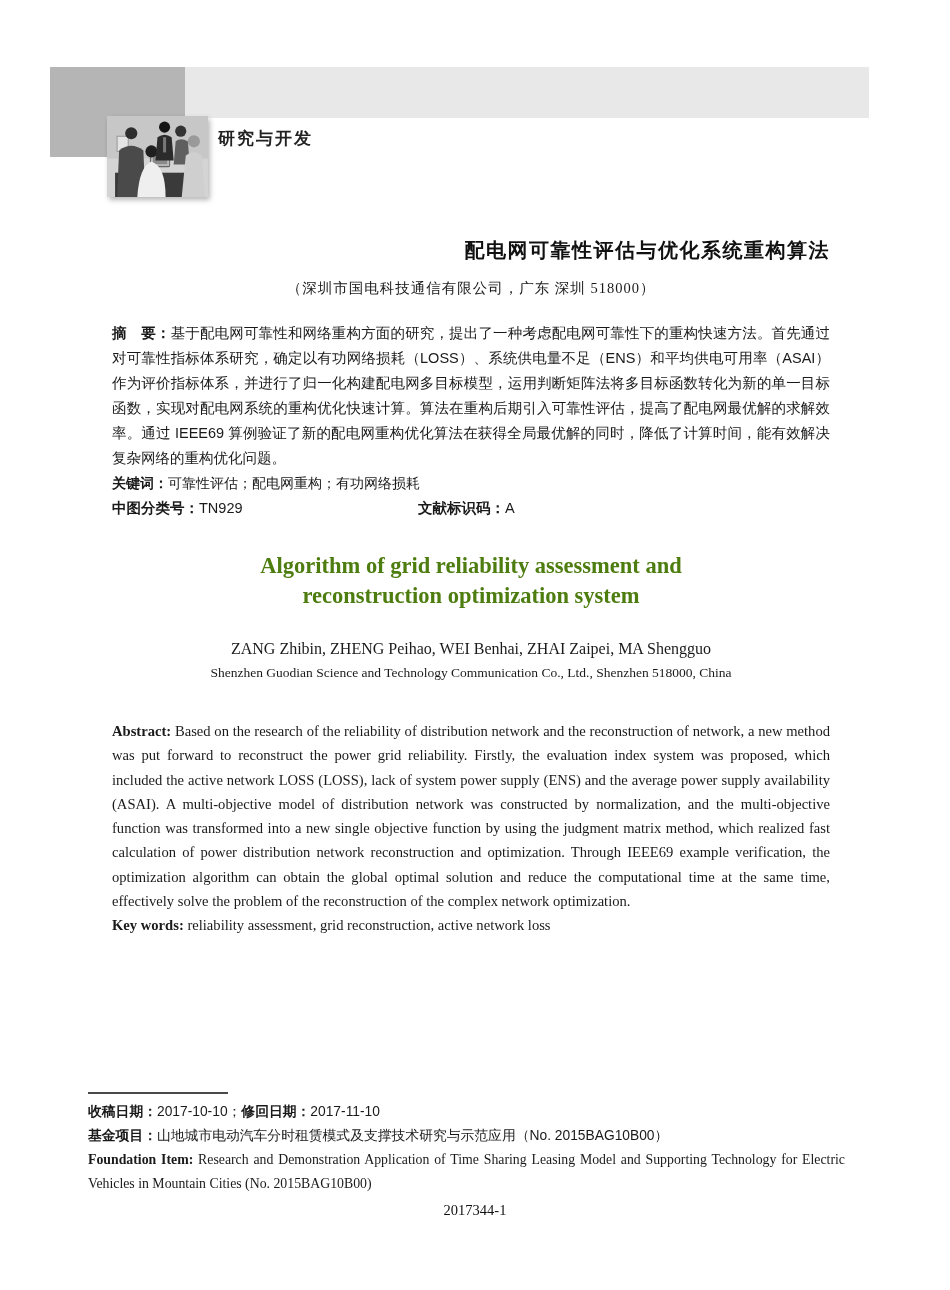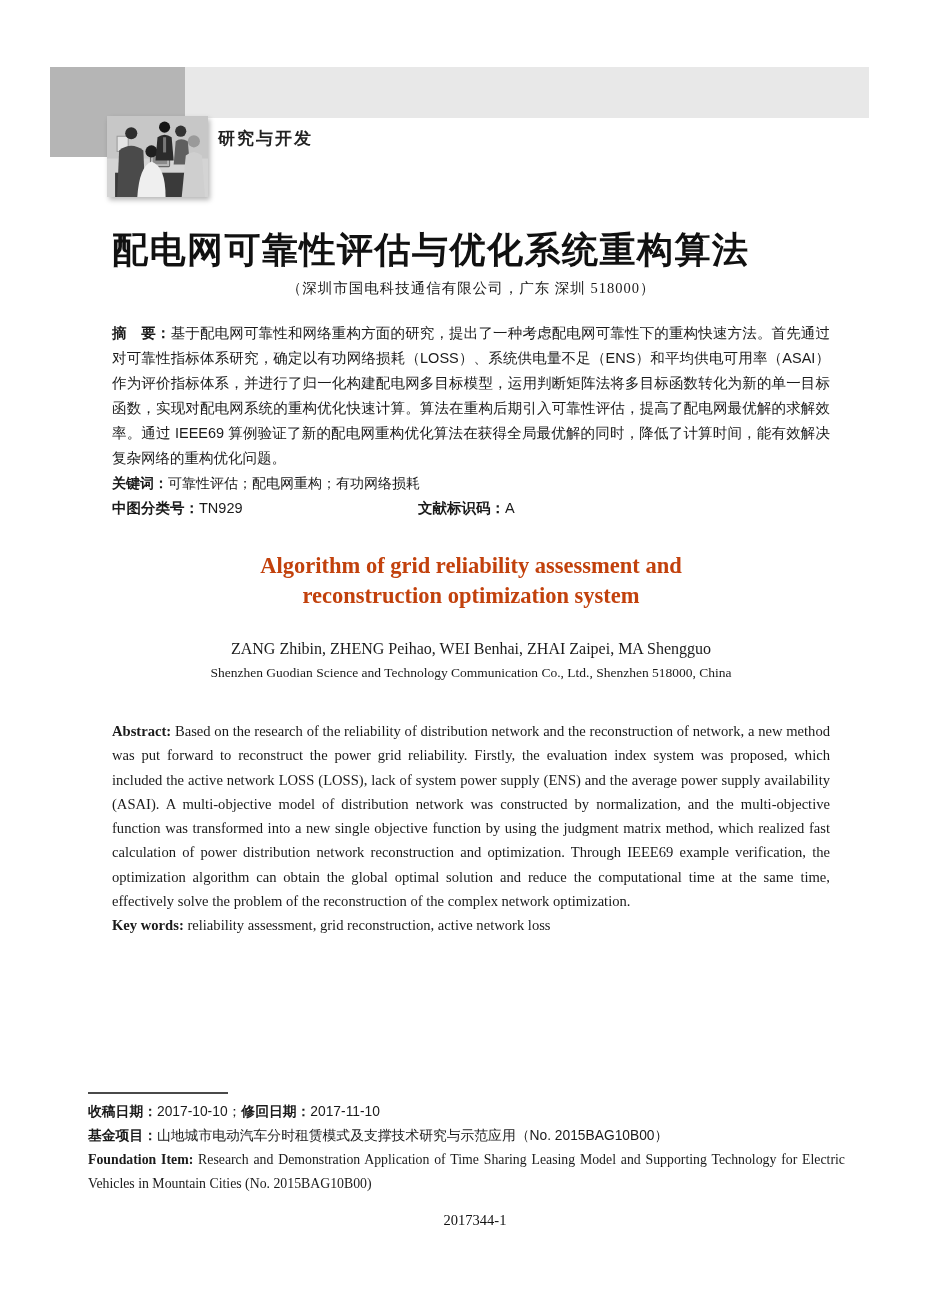--- a/index.html
+++ b/index.html
@@ -22,53 +22,53 @@
     background:#d8d8d8;
   }
   .photo svg { display:block; width:100%; height:100%; }
   .column-label {
     position:absolute; left:218px; top:127px;
     font-size:17px; font-weight:600; letter-spacing:2px; color:#222;
   }
   
   .main { position:absolute; left:112px; top:230px; width:718px; }
   .cn-title {
-    font-size:36px; font-weight:bold; text-align:left; letter-spacing:1.5px;
+    font-size:20px; font-weight:bold; text-align:right; letter-spacing:1.5px;
     line-height:40px; color:#111;
   }
   .cn-authors { margin-top:28px; text-align:center; font-size:17px; letter-spacing:1px; }
   .cn-affiliation {
     margin-top:9px; text-align:center; font-size:14.5px;
     font-family:"Liberation Serif", serif; letter-spacing:1px;
   }
   .cn-abstract { margin-top:23px; font-size:14.5px; line-height:25px; text-align:justify; }
   .cn-line { font-size:14px; line-height:25px; }
   .clc-row { display:flex; font-size:14.5px; line-height:25px; }
   .clc-row .group1 { width:306px; }
   b { font-weight:bold; }
   
   .en-title {
     margin:30px auto 0; max-width:510px;
     font-family:"Liberation Serif", serif;
-    font-size:22.5px; font-weight:bold; text-align:center; line-height:30px; color:#c2410c;
+    font-size:22.5px; font-weight:bold; text-align:center; line-height:30px; color:#4d7c0f;
   }
   .en-authors { margin-top:29px; text-align:center; font-family:"Liberation Serif", serif; font-size:16px; }
   .en-affiliation { margin-top:7px; text-align:center; font-family:"Liberation Serif", serif; font-size:13.5px; }
   .en-abstract {
     margin-top:38px; font-family:"Liberation Serif", serif;
     font-size:14.6px; line-height:24.3px; text-align:justify;
   }
   .en-keywords { font-family:"Liberation Serif", serif; font-size:14.6px; line-height:24.3px; }
   
   .footnote { position:absolute; left:88px; top:1092px; width:757px; font-size:13.8px; line-height:24px; }
   .footnote-rule { width:140px; height:2px; background:#4a4a4a; margin-bottom:6px; }
   .foundation-en { font-family:"Liberation Serif", serif; text-align:justify; }
   .page-number {
     position:absolute; left:0; right:0; top:1202px; text-align:center;
-    font-family:"Liberation Serif", serif; font-size:14.5px; color:#111;margin-top:10px;
+    font-family:"Liberation Serif", serif; font-size:14.5px; color:#111;
   }
 </style>
 </head>
 <body>
 
 <div class="page">
 
   <div class="band-square"></div>
   <div class="band-bar"></div>
 

